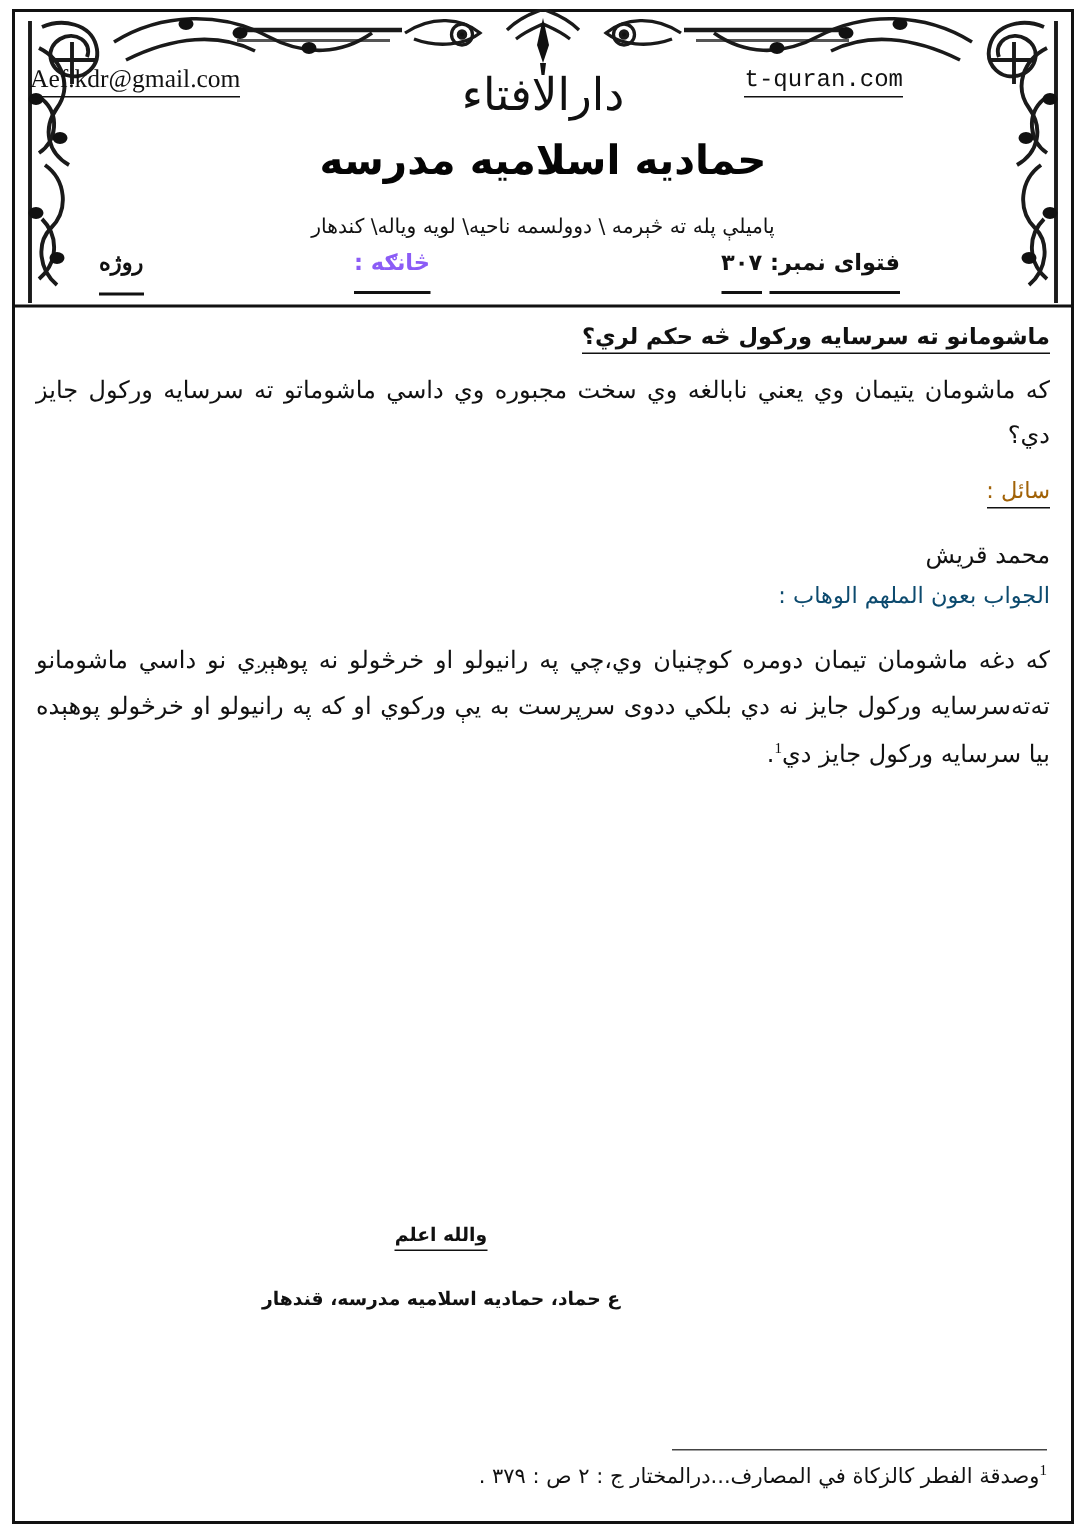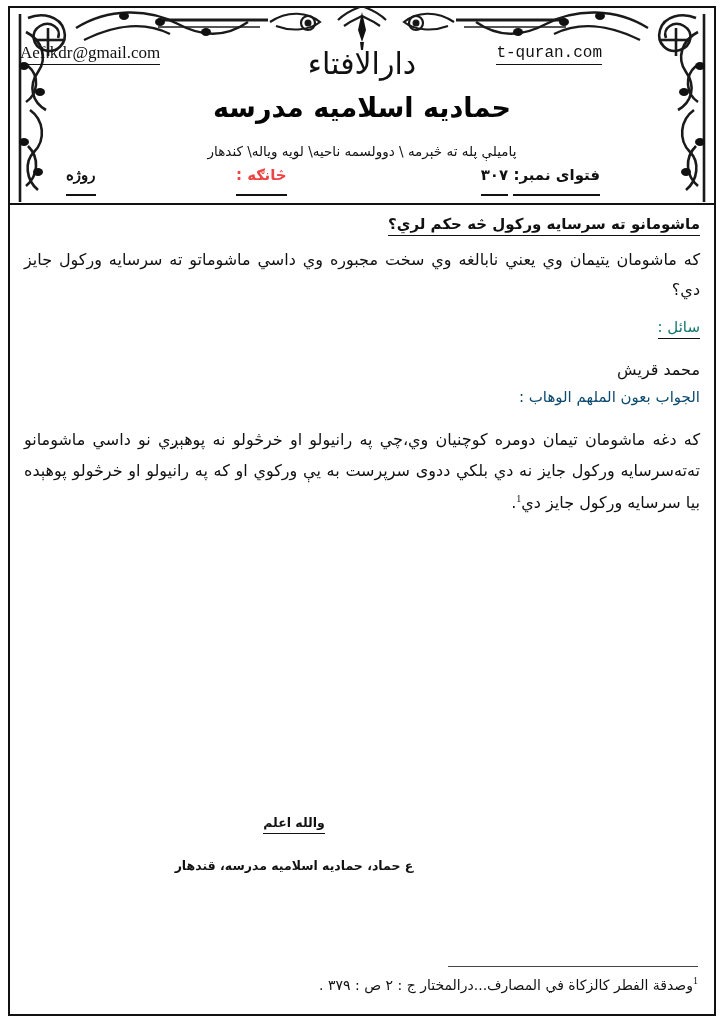--- a/index.html
+++ b/index.html
@@ -139,21 +139,21 @@
   .meta-fatwa .lbl { border-bottom: 2.5px solid #111; padding-bottom: 10px; }
   .meta-fatwa .num { border-bottom: 2.5px solid #111; padding-bottom: 10px; }
   .meta-branch {
     position: absolute;
     left: 228px;
     top: 0;
     direction: rtl;
     font-family: "DejaVu Sans", sans-serif;
     font-weight: bold;
     font-size: 15px;
-    color: #ef4444;
+    color: #8b5cf6;
     border-bottom: 2.5px solid #111;
     padding-bottom: 10px;
     white-space: nowrap;
   }
   .meta-roza {
     position: absolute;
     left: 58px;
     top: 0;
     direction: rtl;
     font-family: Liberation Serif, serif;
@@ -196,21 +196,21 @@
     font-size: 16px;
     color: #111;
     line-height: 1.85;
     margin-top: 9px;
   }
   .asker-label {
     direction: rtl;
     text-align: right;
     font-family: "DejaVu Sans", sans-serif;
     font-size: 15px;
-    color: #0f766e;
+    color: #a16207;
     margin-top: 14px;
   }
   .asker-label span.u {
     border-bottom: 1.6px solid #111;
     padding-bottom: 2px;
   }
   .asker-name {
     direction: rtl;
     text-align: right;
     font-family: "DejaVu Sans", sans-serif;

